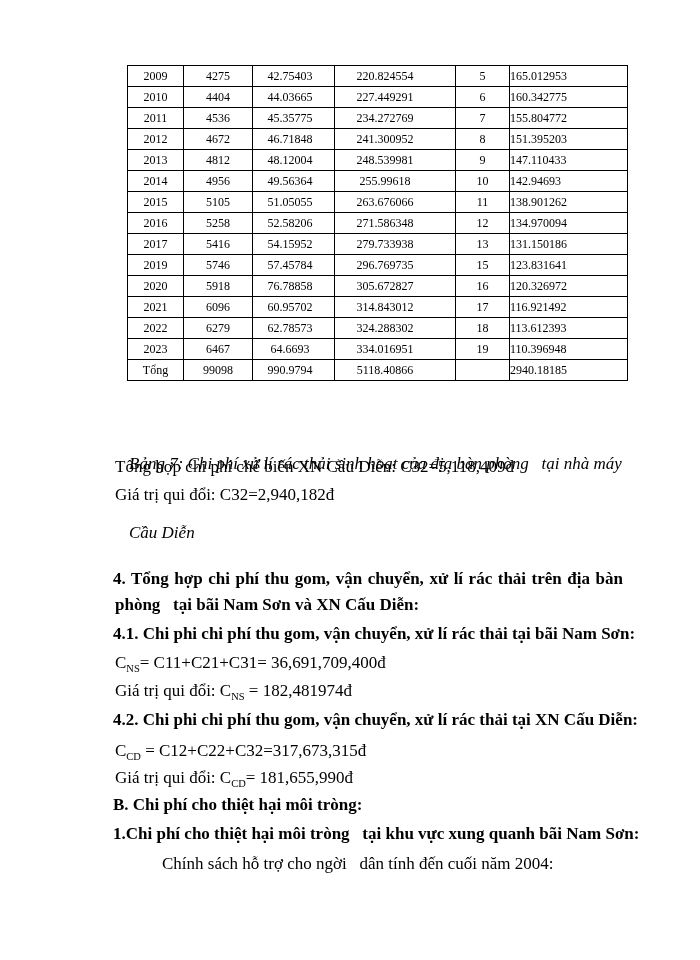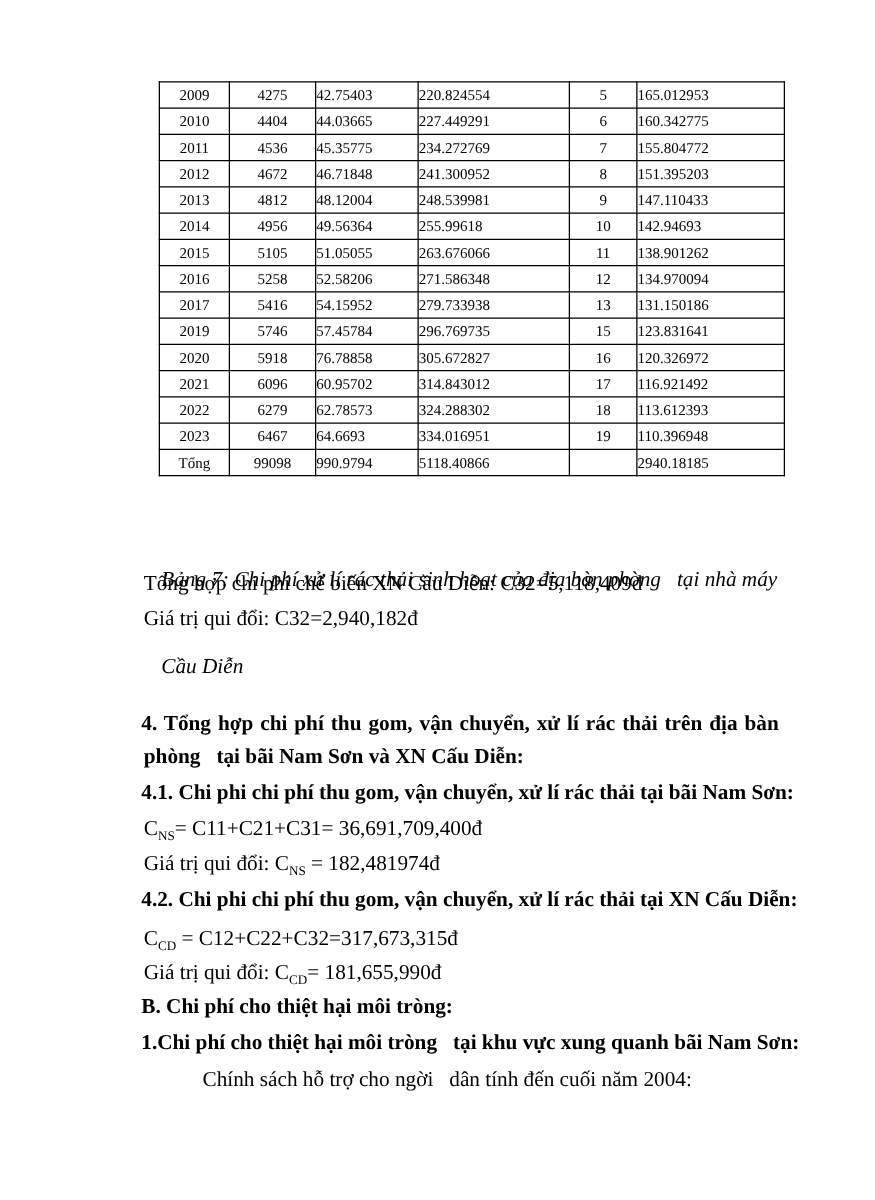--- a/index.html
+++ b/index.html
@@ -24,22 +24,22 @@
     border: 1px solid #000;
     height: 20px;
     padding: 0;
     line-height: 20px;
     overflow: hidden;
     white-space: nowrap;
   }
   .doc-table td:nth-child(1),
   .doc-table td:nth-child(2),
   .doc-table td:nth-child(5) { text-align: center; }
-  .doc-table td:nth-child(3) { text-align: left; padding-right: 7px; }
-  .doc-table td:nth-child(4) { text-align: left; padding-right: 20px; }
+  .doc-table td:nth-child(3) { text-align: center; padding-right: 7px; }
+  .doc-table td:nth-child(4) { text-align: center; padding-right: 20px; }
   .doc-table td:nth-child(6) { text-align: left; padding-right: 9px; }
 
   
   .line {
     position: absolute;
     left: 115px;
     font-size: 17px;
     line-height: 22px;
     white-space: pre;
   }

